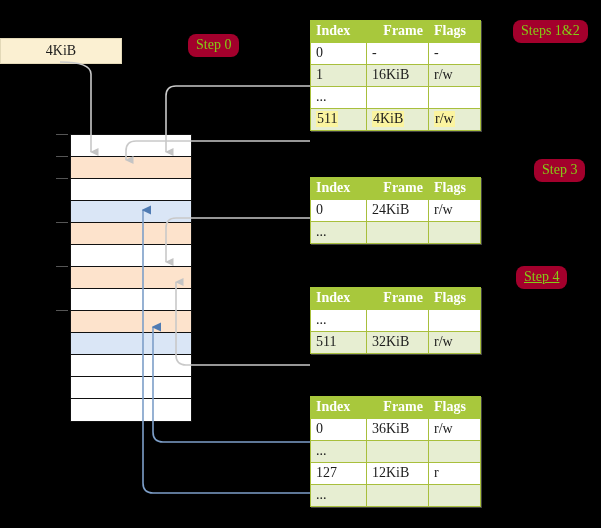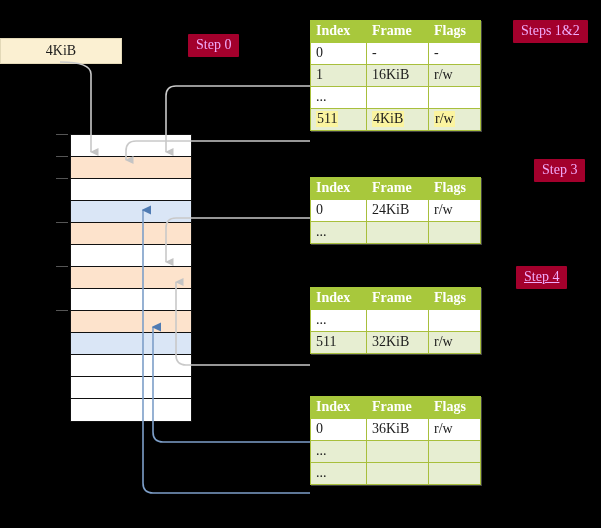--- a/index.html
+++ b/index.html
@@ -2,24 +2,24 @@
 <html><head>
 <meta charset="utf-8">
 <style>
   html,body{margin:0;padding:0;background:#000;}
   body{width:601px;height:528px;position:relative;overflow:hidden;
        font-family:"Liberation Serif","DejaVu Serif",serif;}
 
   .stage{position:absolute;left:0;top:0;width:601px;height:528px;}
 
   
-  .badge{position:absolute;background:#a3002c;color:#f0abfc;
+  .badge{position:absolute;background:#a3002c;color:#84cc16;
          font-family:"Liberation Serif","DejaVu Serif",serif;
          font-size:14px;line-height:1;padding:4px 8px 5px 8px;
-         white-space:nowrap;border-radius:1px;
+         white-space:nowrap;border-radius:8px;
          box-shadow:0 1px 0 rgba(0,0,0,.6);}
 
   
   .srcbox{position:absolute;background:#fbf0d2;color:#1a1a1a;
           border:1px solid #e3d9b8;
           font-size:14px;display:flex;align-items:center;
           justify-content:center;}
 
   
   .memcol{position:absolute;left:70px;top:134px;width:120px;height:281px;
@@ -37,21 +37,21 @@
         background:#fff;font-size:14px;color:#1b1b1b;
         box-shadow:1px 1px 0 rgba(120,120,120,.55);}
   .ptbl td,.ptbl th{border:1px solid #a8bf3c;padding:2px 5px 3px 5px;
         text-align:left;font-weight:normal;height:19px;box-sizing:border-box;}
   .ptbl th{background:#a8c83c;color:#fff;font-weight:bold;
            font-size:14px;border-color:#a8c83c;margin-top:8px;}
   .ptbl td.c0{width:56px;}
   .ptbl td.c1{width:62px;}
   .ptbl td.c2{width:52px;}
   .ptbl th.c0{width:56px;}
-  .ptbl th.c1{width:62px;}
+  .ptbl th.c1{width:62px;text-align:right;}
   .ptbl th.c2{width:52px;}
   .ptbl tr.shade td{background:#e7eed2;}
   .ptbl tr.plain td{background:#ffffff;}
   .hl{background:#fbf4a0 !important;display:inline-block;padding:0 1px;}
 
   svg.wires{position:absolute;left:0;top:0;width:601px;height:528px;
             pointer-events:none;}
 </style>
 </head>
 <body>
@@ -207,20 +207,25 @@
           <tr class="plain">
             <td class="c0">0</td>
             <td class="c1">36KiB</td>
             <td class="c2">r/w</td>
           </tr>
           <tr class="shade">
             <td class="c0">...</td>
             <td class="c1"></td>
             <td class="c2"></td>
           </tr>
+          <tr class="plain">
+            <td class="c0">127</td>
+            <td class="c1">12KiB</td>
+            <td class="c2">r</td>
+          </tr>
           <tr class="shade">
             <td class="c0">...</td>
             <td class="c1"></td>
             <td class="c2"></td>
           </tr>
         </tbody>
       </table>
     </div>
 
 </div>

